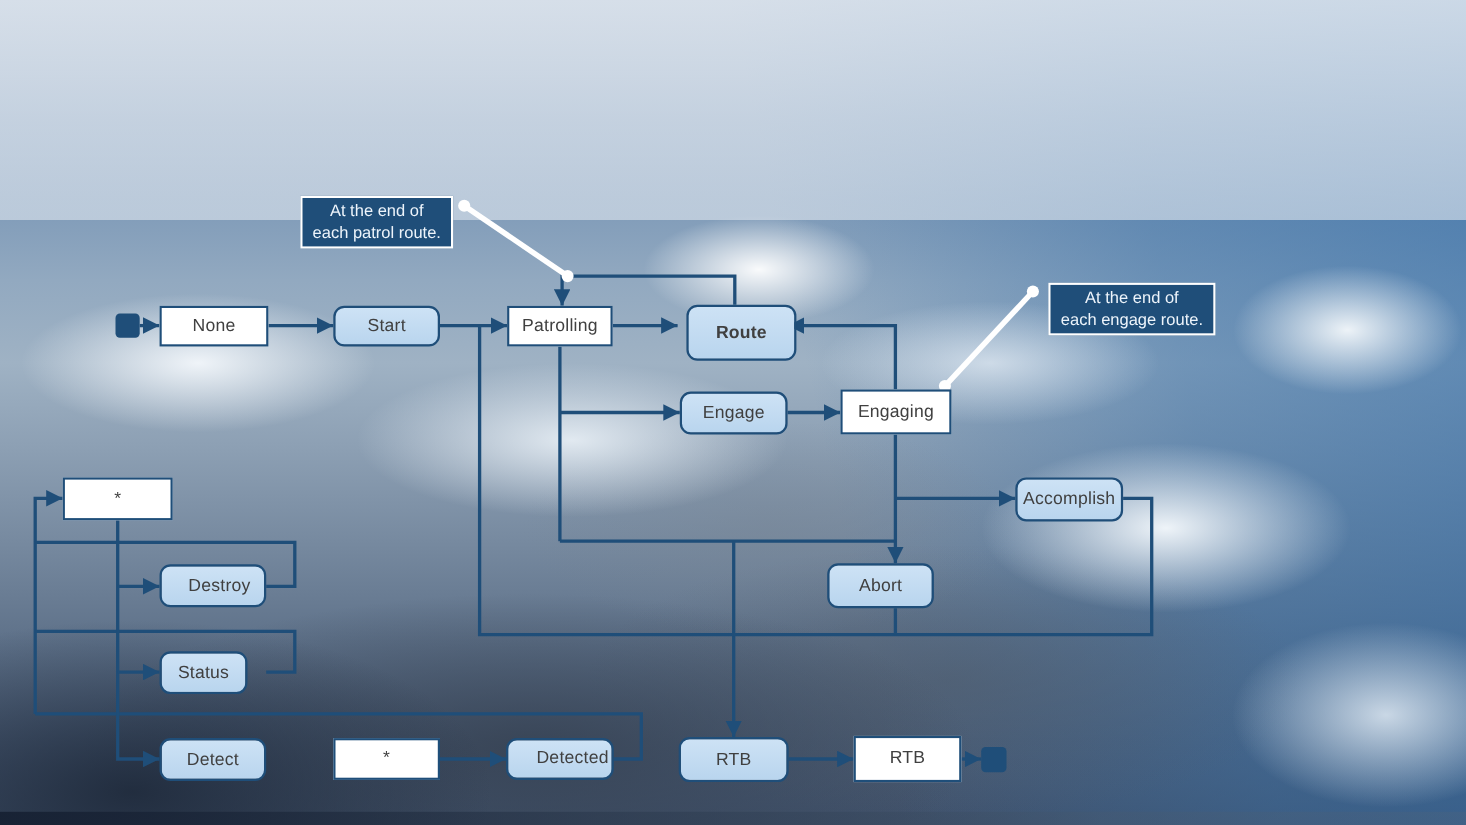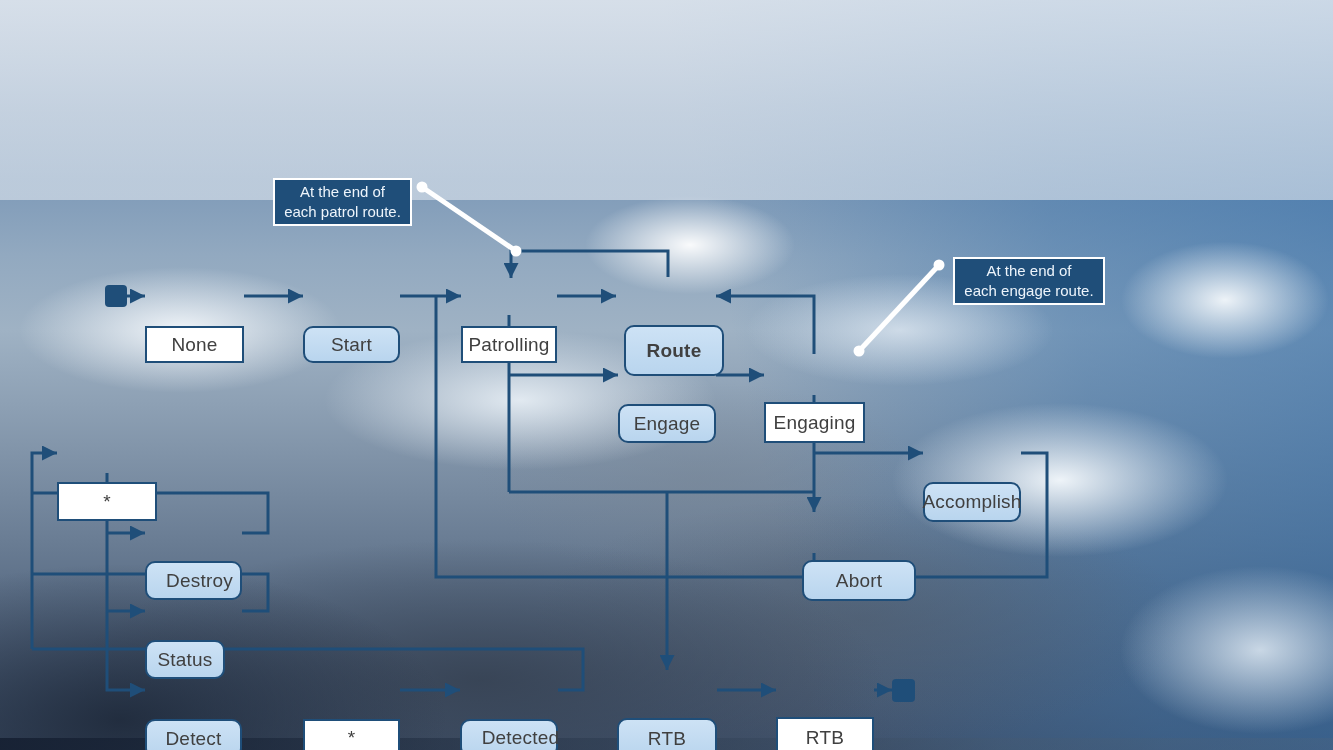--- a/index.html
+++ b/index.html
@@ -31,21 +31,21 @@
     text-shadow:2px 3px 3px rgba(70,74,80,.85), 0 1px 1px rgba(90,94,99,.9);
     white-space:nowrap;
   }
   #edge-layer{position:absolute;left:0;top:0;width:1333px;height:750px;}
   .edge{fill:none;stroke:#1F4E79;stroke-width:3;stroke-linejoin:miter;}
   .callout-line{fill:none;stroke:#ffffff;stroke-width:5;}
   .callout-dot{fill:#ffffff;stroke:none;}
   .node{
     position:absolute;box-sizing:border-box;border:2.5px solid #1F4E79;
     display:flex;align-items:center;justify-content:center;
-    font-size:19px;color:#404040;letter-spacing:.2px;margin-top:48px;
+    font-size:16px;color:#404040;letter-spacing:.2px;
   }
   .node.rounded{border-radius:10px;}
   .node.rect{border-radius:0;}
   .node.blue{background:linear-gradient(180deg,#cde2f5,#b9d5ee);}
   .node.white{background:#ffffff;}
   .marker{position:absolute;background:#1F4E79;border-radius:4px;}
   .callout{
     position:absolute;box-sizing:border-box;background:#1F4E79;border:2px solid #ffffff;
     color:#EDF4FB;font-size:15px;line-height:20px;text-align:center;
     display:flex;flex-direction:column;align-items:center;justify-content:center;
@@ -99,21 +99,21 @@
     </svg>
 
   <div id="nodes">
       <div class="node rect white" style="left: 145px; top: 278px; width: 99px; height: 37px;">None</div>
       <div class="node rounded blue" style="left: 303px; top: 278px; width: 97px; height: 37px;">Start</div>
       <div class="node rect white" style="left: 461px; top: 278px; width: 96px; height: 37px;">Patrolling</div>
       <div class="node rounded blue" style="left: 624px; top: 277px; width: 100px; height: 51px; font-weight: bold;">Route</div>
       <div class="node rounded blue" style="left: 618px; top: 356px; width: 98px; height: 39px;">Engage</div>
       <div class="node rect white" style="left: 764px; top: 354px; width: 101px; height: 41px;">Engaging</div>
       <div class="node rounded blue" style="left: 923px; top: 434px; width: 98px; height: 40px;">Accomplish</div>
-      <div class="node rounded blue" style="left: 802px; top: 512px; width: 114px; height: 41px;">Abort</div>
+      <div class="node rounded blue" style="left: 752px; top: 512px; width: 97px; height: 41px;">Abort</div>
       <div class="node rect white" style="left: 57px; top: 434px; width: 100px; height: 39px;">*</div>
       <div class="node rounded blue" style="left: 145px; top: 513px; width: 97px; height: 39px; padding-left: 12px;">Destroy</div>
       <div class="node rounded blue" style="left: 145px; top: 592px; width: 80px; height: 39px;">Status</div>
       <div class="node rounded blue" style="left: 145px; top: 671px; width: 97px; height: 39px;">Detect</div>
       <div class="node rect white" style="left: 303px; top: 671px; width: 97px; height: 38px;">*</div>
       <div class="node rounded blue" style="left: 460px; top: 671px; width: 98px; height: 38px; padding-left: 23px;">Detected</div>
       <div class="node rounded blue" style="left: 617px; top: 670px; width: 100px; height: 41px;">RTB</div>
       <div class="node rect white" style="left: 776px; top: 669px; width: 98px; height: 42px;">RTB</div>
       <div class="marker" style="left: 105px; top: 285px; width: 22px; height: 22px;"></div>
       <div class="marker" style="left: 892px; top: 679px; width: 23px; height: 23px;"></div>

